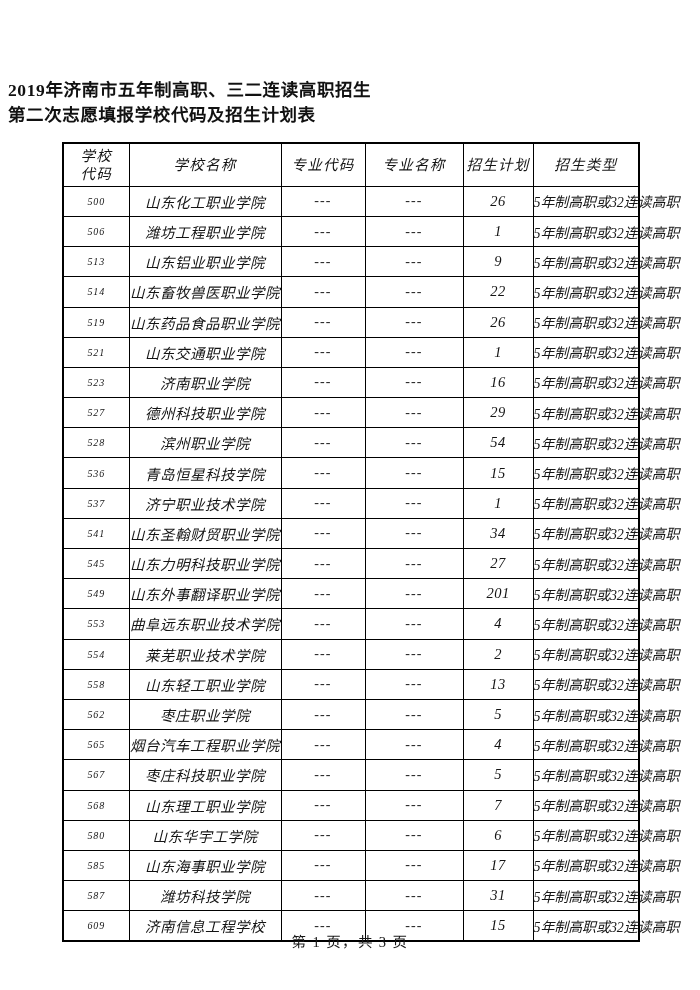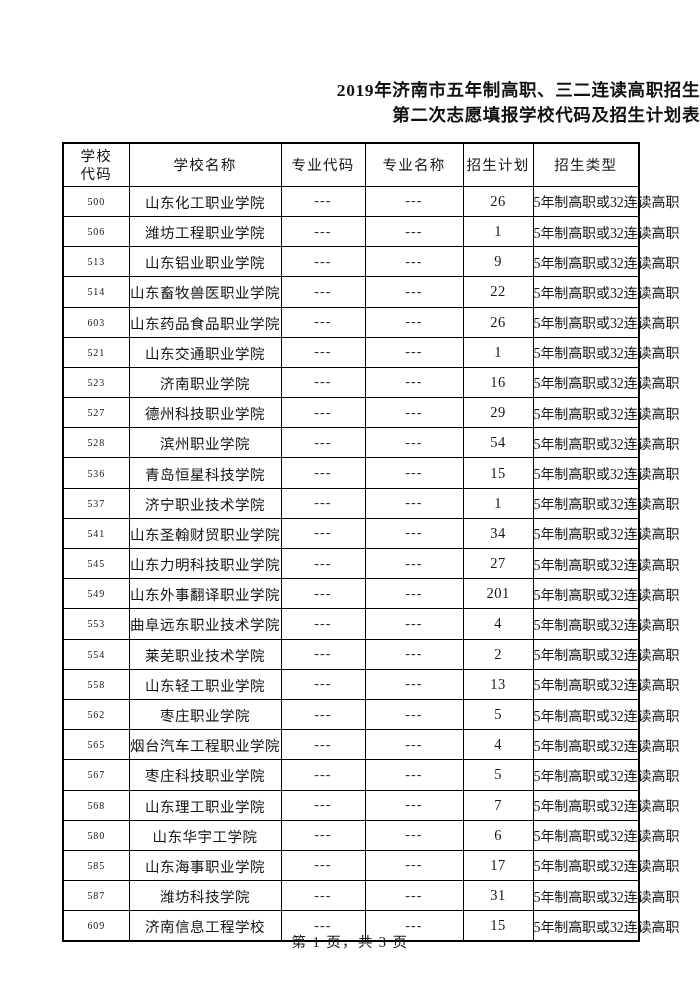--- a/index.html
+++ b/index.html
@@ -20,37 +20,39 @@
 
   .page {
     width: 700px;
     height: 990px;
     box-sizing: border-box;
     position: relative;
   }
 
   
   .doc-title {
-    text-align: right;
+    text-align: left;
     padding-top: 78px;
     line-height: 1.45;
+    padding-left: 8px;
   }
   .doc-title .title-line {
     font-size: 17.5px;
     font-weight: bold;
     letter-spacing: 0.6px;
     font-family: "Liberation Serif", "DejaVu Serif", serif;
     display: block;
     color: #111111;
   }
 
   
   .table-wrap {
     margin: 13px auto 16px auto;
     width: 576px;
+    font-style: italic;
   }
   table.plan-table {
     border-collapse: collapse;
     width: 576px;
     table-layout: fixed;
     border: 2px solid #000000;
   }
   table.plan-table col.c-code   { width: 66px;  }
   table.plan-table col.c-name   { width: 152px; }
   table.plan-table col.c-mcode  { width: 84px;  }
@@ -180,21 +182,21 @@
           </tr>
           <tr>
             <td class="code-cell">514</td>
             <td class="name-cell">山东畜牧兽医职业学院</td>
             <td class="dash-cell">---</td>
             <td class="dash-cell">---</td>
             <td class="plan-cell">22</td>
             <td class="type-cell">5年制高职或32连读高职</td>
           </tr>
           <tr>
-            <td class="code-cell">603</td>
+            <td class="code-cell">519</td>
             <td class="name-cell">山东药品食品职业学院</td>
             <td class="dash-cell">---</td>
             <td class="dash-cell">---</td>
             <td class="plan-cell">26</td>
             <td class="type-cell">5年制高职或32连读高职</td>
           </tr>
           <tr>
             <td class="code-cell">521</td>
             <td class="name-cell">山东交通职业学院</td>
             <td class="dash-cell">---</td>

